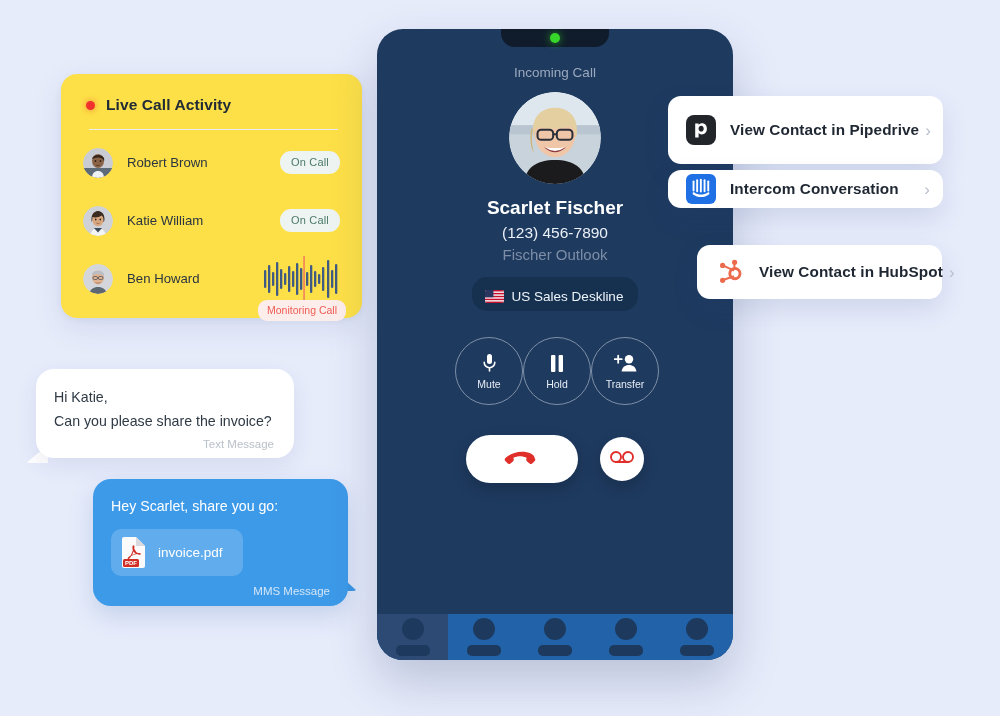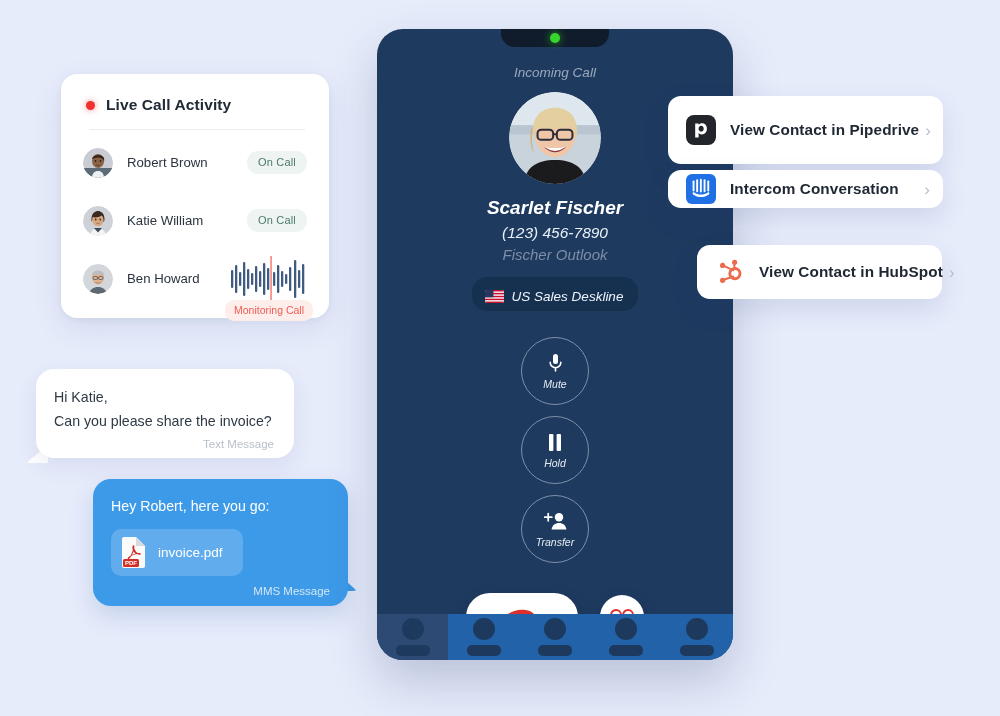--- a/index.html
+++ b/index.html
@@ -6,22 +6,22 @@
   html, body {
     width: 1000px; height: 716px;
     background: #e7ecfb;
     font-family: "Liberation Sans", sans-serif;
     overflow: hidden;
   }
   .stage { position: relative; width: 1000px; height: 716px; background: #e7ecfb; }
 
   
   .lca-card {
-    position: absolute; left: 61px; top: 74px; width: 268px; height: 244px;
-    background: #ffffff; border-radius: 16px;
+    position: absolute; left: 61px; top: 74px; width: 301px; height: 244px;
+    background: #fde047; border-radius: 16px;
     box-shadow: 0 10px 30px rgba(40,60,120,0.10), 0 2px 6px rgba(40,60,120,0.06);
     padding: 22px 22px 0 22px;
   }
   .lca-head { display: flex; align-items: center; gap: 11px; padding-left: 3px; }
   .lca-dot { width: 9px; height: 9px; border-radius: 50%; background: #f0312e; box-shadow: 0 0 6px rgba(240,49,46,.55); }
   .lca-title { font-size: 15.5px; font-weight: bold; color: #212b36; letter-spacing: .1px; }
   .lca-rule { margin: 15px 2px 0 6px; height: 1px; background: #e9edf2; }
 
   .lca-row { display: flex; align-items: center; height: 51px; margin-top: 7px; }
   .lca-row:first-of-type { margin-top: 9px; }
@@ -73,21 +73,20 @@
     background: #3d9ae8; clip-path: polygon(0 0, 0 100%, 100% 100%);
     border-bottom-right-radius: 4px;
   }
 
   
   .phone {
     position: absolute; left: 377px; top: 29px; width: 356px; height: 631px;
     background: #1e3a5f; border-radius: 26px;
     box-shadow: 0 22px 48px rgba(30,50,100,.22);
     overflow: hidden;
-    font-style: italic;
   }
   .notch {
     position: absolute; left: 50%; transform: translateX(-50%); top: -14px;
     width: 108px; height: 32px; background: #101c2b; border-radius: 0 0 14px 14px;
   }
   .notch-led {
     position: absolute; left: 50%; transform: translateX(-50%); top: 18px;
     width: 10px; height: 10px; border-radius: 50%; background: #37d62a;
     box-shadow: 0 0 8px rgba(55,214,42,.7);
   }
@@ -105,21 +104,21 @@
   .deskline {
     display: flex; align-items: center; gap: 8px; width: fit-content; margin: 14px auto 0 auto;
     background: #16314f; border-radius: 15px; padding: 12px 15px 7px 13px;
   }
   .flag { width: 19px; height: 13px; border-radius: 2px; overflow: hidden; flex: 0 0 19px; }
   .flag svg { display:block; }
   .deskline-txt { font-size: 13.5px; color: #eef3f9; }
 
   .ctrl-grid {
     width: 200px; margin: 26px auto 0 auto;
-    display: grid; grid-template-columns: 1fr; row-gap: 11px; justify-items: center;
+    display: grid; grid-template-columns: 1fr 1fr 1fr 1fr; row-gap: 11px; justify-items: center;
   }
   .ctrl {
     width: 68px; height: 68px; border-radius: 50%; border: 1.4px solid #7e90a8;
     display: flex; flex-direction: column; align-items: center; justify-content: center; gap: 4px;
   }
   .ctrl .glyph { height: 22px; display: flex; align-items: center; justify-content: center; }
   .ctrl .lbl { font-size: 10.5px; color: #e6ecf3; }
 
   .action-row {
     display: flex; align-items: center; justify-content: center; gap: 22px; margin-top: 30px;
@@ -272,21 +271,21 @@
 
   <div class="tail-in"></div>
   <div class="bubble-in">
     <div class="line">Hi Katie,</div>
     <div class="line">Can you please share the invoice?</div>
     <div class="tag">Text Message</div>
   </div>
 
   <div class="tail-out"></div>
   <div class="bubble-out">
-    <div class="line">Hey Robert, here you go:</div>
+    <div class="line">Hey Scarlet, share you go:</div>
     <div class="attach">
       <span class="pdf-ico">
         <svg viewBox="0 0 25 31">
           <path d="M1 2a2 2 0 012-2h12l9 9v20a2 2 0 01-2 2H3a2 2 0 01-2-2z" fill="#fbfbfb"></path>
           <path d="M15 0l9 9h-9z" fill="#d8dade"></path>
           <path d="M12.6 8.2c.9 0 1.1 1.4.6 3.2 1 2.3 2.4 4 3.6 4.6 2.1-.2 3.1.3 3.1 1.1 0 .9-1.4 1.1-3.5-.1-2 .3-4.3 1.1-6.1 2-1.3 2.4-2.5 3.5-3.3 3.1-.9-.5-.2-2.1 2.5-3.4 1-1.8 1.9-3.9 2.4-5.7-.6-1.6-.8-4.8.7-4.8zm-.1 6.2c-.4 1.2-.9 2.4-1.5 3.5 1.2-.5 2.5-.9 3.7-1.2-.8-.6-1.6-1.4-2.2-2.3z" fill="#d12f26"></path>
           <rect x="2" y="22" width="16" height="8" rx="1.5" fill="#d12f26"></rect>
           <text x="10" y="28.2" font-family="Liberation Sans, sans-serif" font-size="6" font-weight="bold" fill="#fff" text-anchor="middle">PDF</text>
         </svg>
       </span>

